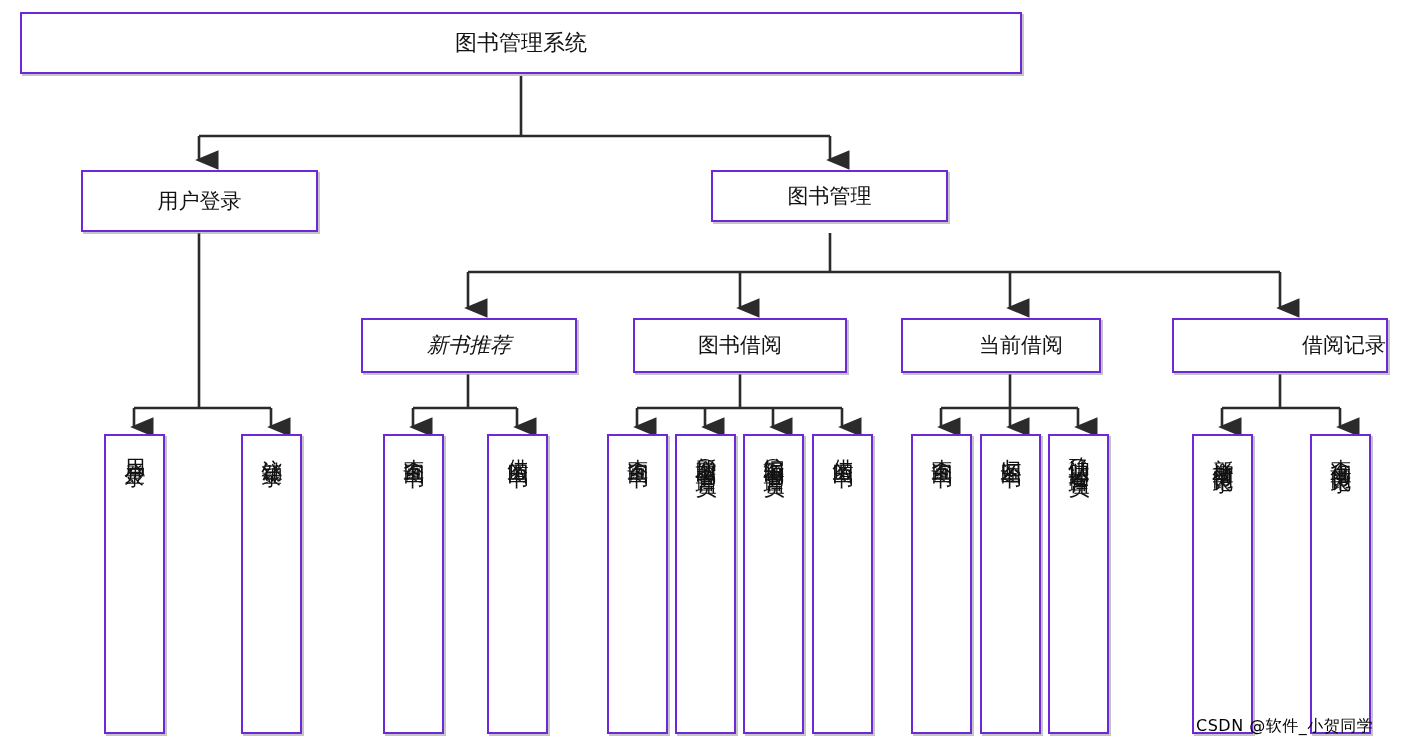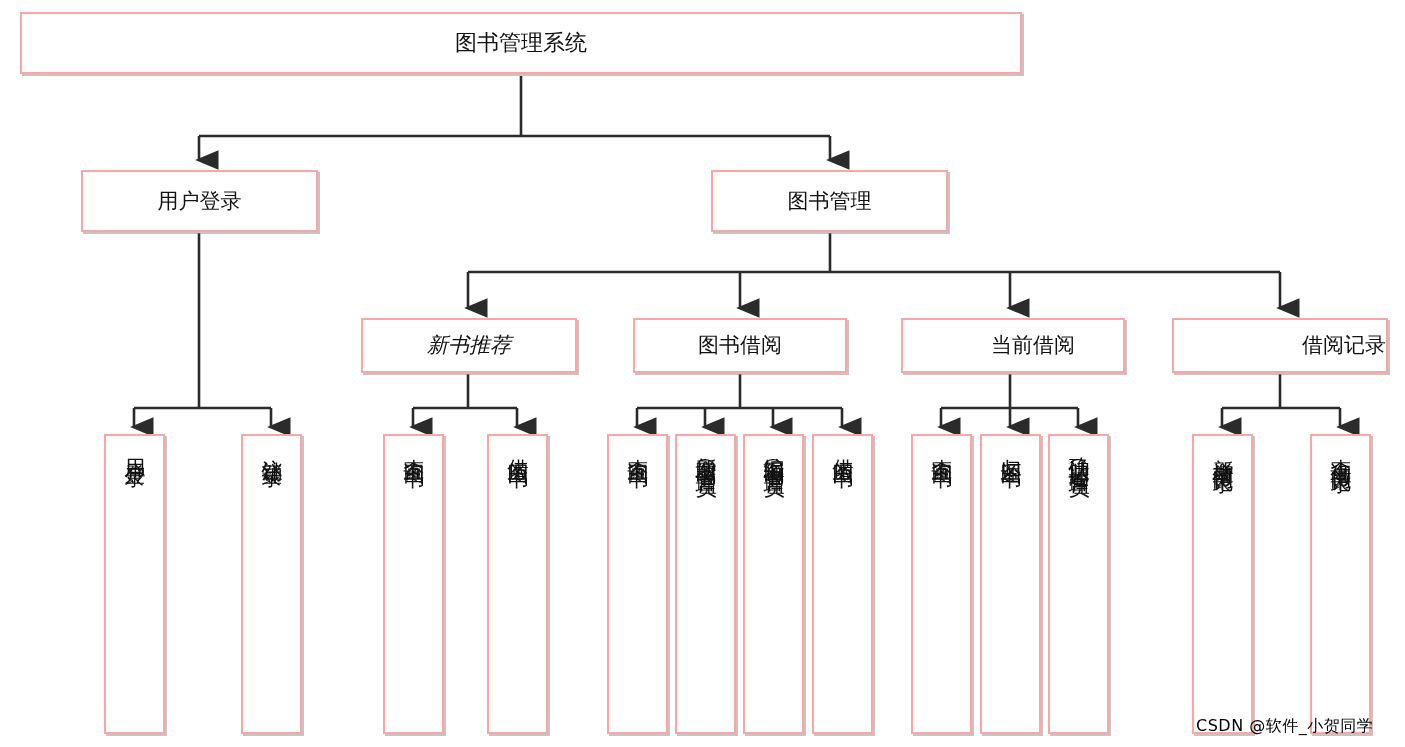--- a/index.html
+++ b/index.html
@@ -22,21 +22,21 @@
     left: 0;
     top: 0;
     width: 1405px;
     height: 747px;
     pointer-events: none;
   }
   .node {
     position: absolute;
     box-sizing: border-box;
     background: #ffffff;
-    border: 2px solid #fca5a5;
+    border: 2px solid #6d28d9;
     box-shadow: 2px 2px 0 0 rgba(150,150,150,0.55);
     display: flex;
     align-items: center;
     justify-content: center;
     color: #121212;
   }
   .node .label {
     display: block;
     text-align: center;
     line-height: 1.15;
@@ -131,31 +131,31 @@
     </g>
   </svg>
 
   <div class="node h root" style="left:20px; top:12px; width:1002px; height:62px;">
     <span class="label">图书管理系统</span>
   </div>
 
   <div class="node h" style="left:81px; top:170px; width:237px; height:62px;">
     <span class="label">用户登录</span>
   </div>
-  <div class="node h" style="left:711px; top:170px; width:237px; height:62px;">
+  <div class="node h" style="left:711px; top:170px; width:237px; height:52px;">
     <span class="label">图书管理</span>
   </div>
 
   <div class="node h" style="left:361px; top:318px; width:216px; height:55px;font-style:italic;">
     <span class="label">新书推荐</span>
   </div>
   <div class="node h" style="left:633px; top:318px; width:214px; height:55px;">
     <span class="label">图书借阅</span>
   </div>
-  <div class="node h" style="left:901px; top:318px; width:224px; height:55px;padding-left:40px;">
+  <div class="node h" style="left:901px; top:318px; width:200px; height:55px;padding-left:40px;">
     <span class="label">当前借阅</span>
   </div>
   <div class="node h" style="left:1172px; top:318px; width:216px; height:55px;justify-content:flex-end;">
     <span class="label">借阅记录</span>
   </div>
 
   <div class="node v" style="left:104px; top:434px; width:61px; height:300px;">
     <span class="label">用户登录</span>
   </div>
   <div class="node v" style="left:241px; top:434px; width:61px; height:300px;">

